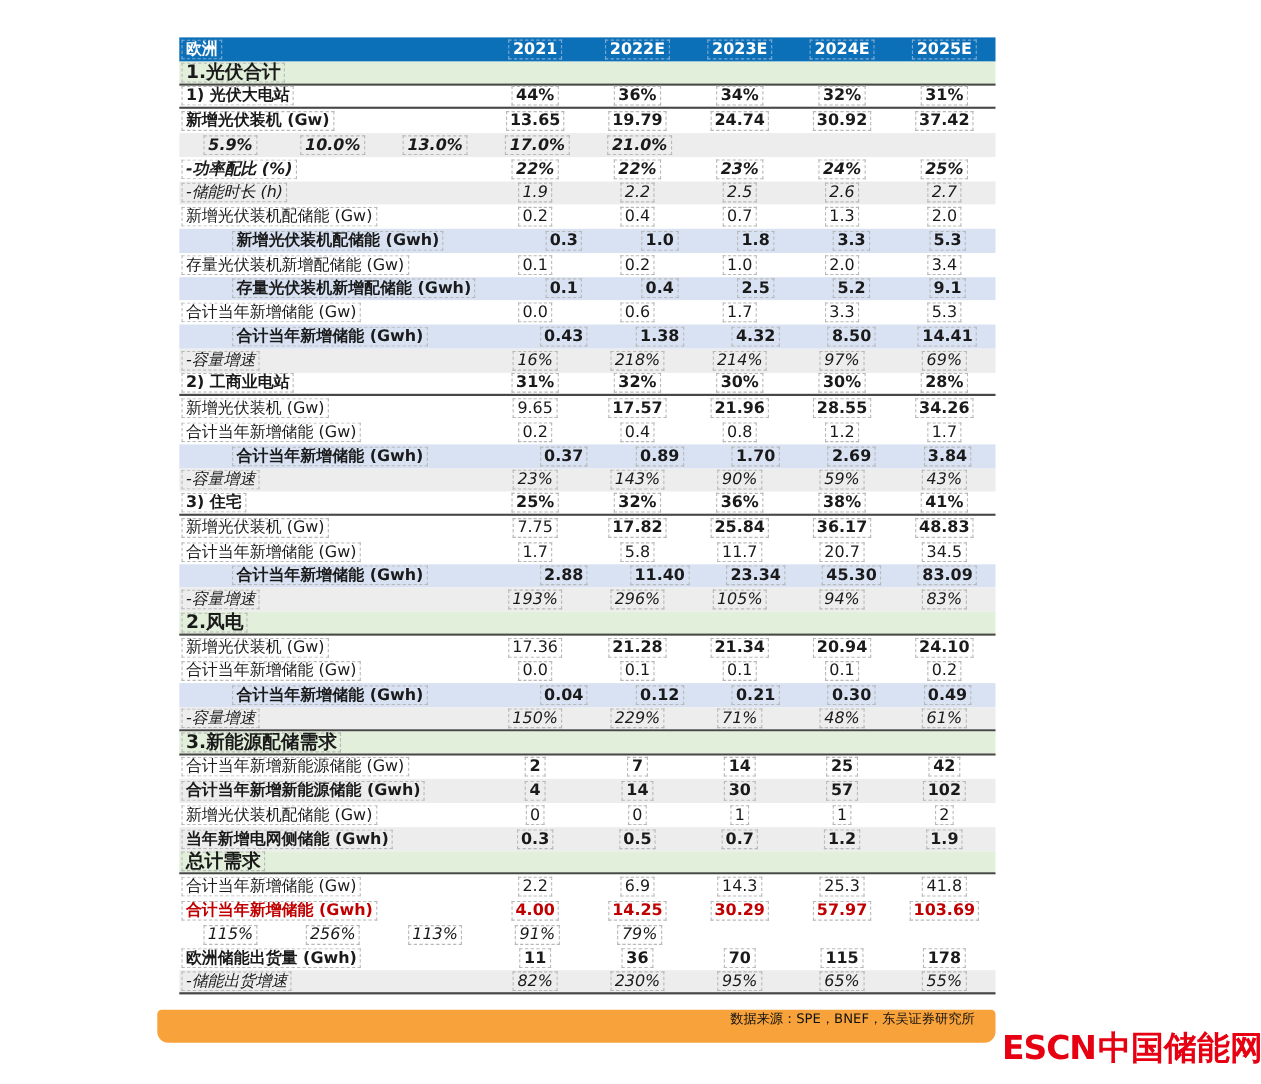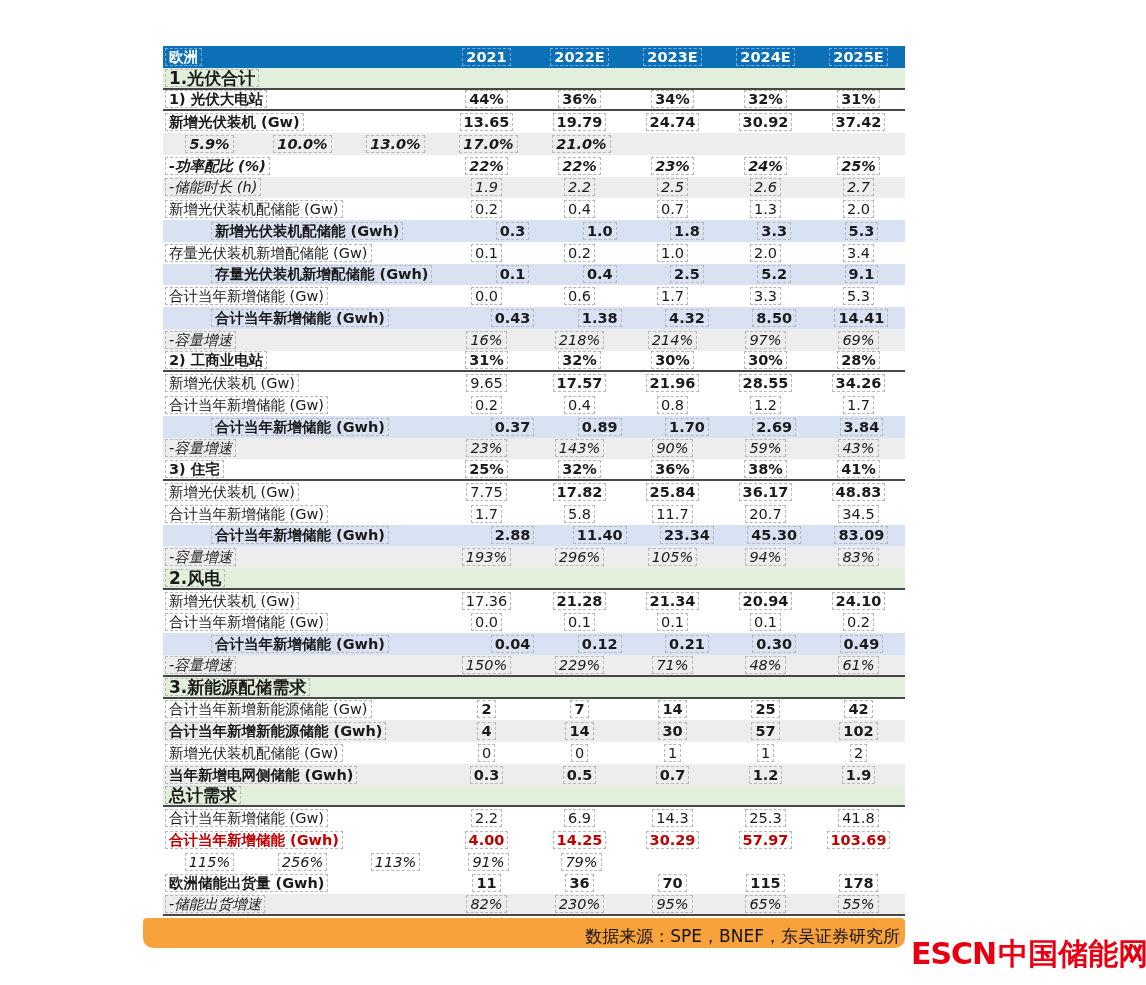--- a/index.html
+++ b/index.html
@@ -1,38 +1,38 @@
 <!DOCTYPE html>
 <html><head>
 <meta charset="utf-8">
 <style>
   html,body{margin:0;padding:0;background:#fff;}
   .page{position:relative;width:1146px;height:985px;background:#ffffff;overflow:hidden;
         font-family:"DejaVu Sans","Liberation Sans",sans-serif;color:#1a1a1a;}
-  .table{position:absolute;left:163px;top:46px;width:742px;}
+  .table{position:absolute;left:163px;top:34px;width:742px;}
   .row{display:flex;align-items:center;height:21.75px;box-sizing:border-box;font-size:14.5px;}
   .c-label{width:277px;padding-left:2px;box-sizing:border-box;white-space:nowrap;overflow:hidden;}
   .c-val{width:93px;text-align:center;box-sizing:border-box;}
   .bx{display:inline-block;border:1px dashed #b9b9b9;padding:0 3px;line-height:16px;}
   .row.header{background:#0c70b8;color:#ffffff;font-weight:700;}
   .row.header .bx{border-color:#7fa9cf;}
   .bg-white{background:#ffffff;}
   .bg-green{background:#e2efda;}
   .bg-blue{background:#d9e2f3;padding-left:46px;}
   .bg-gray{background:#ededed;}
   .lb{border-bottom:2px solid #474747;}
   .s-n{font-weight:400;}
   .s-b{font-weight:700;}
   .s-i{font-style:italic;font-weight:400;}
   .s-bi{font-style:italic;font-weight:700;}
   .s-section{font-weight:700;font-size:17px;}
   .red .bx{color:#c00000;}
   .source-bar{position:absolute;left:143px;top:918px;width:762px;height:30px;background:#f7a23a;
-              border-radius:4px 4px 10px 10px;display:flex;align-items:flex-end;justify-content:flex-end;
-              padding-right:5px;box-sizing:border-box;font-size:17px;color:#111;}
+              border-radius:4px 4px 10px 10px;display:flex;align-items:flex-start;justify-content:flex-end;
+              padding-right:19px;box-sizing:border-box;font-size:12px;color:#111;}
   .logo{position:absolute;left:911px;top:934px;color:#e60012;font-weight:900;font-size:30px;
         white-space:nowrap;line-height:40px;}
   .logo .latin{letter-spacing:-1px;margin-right:2px;}
 </style>
 </head>
 <body>
 
 <div class="page">
   <div class="table">
     <div class="row header">

